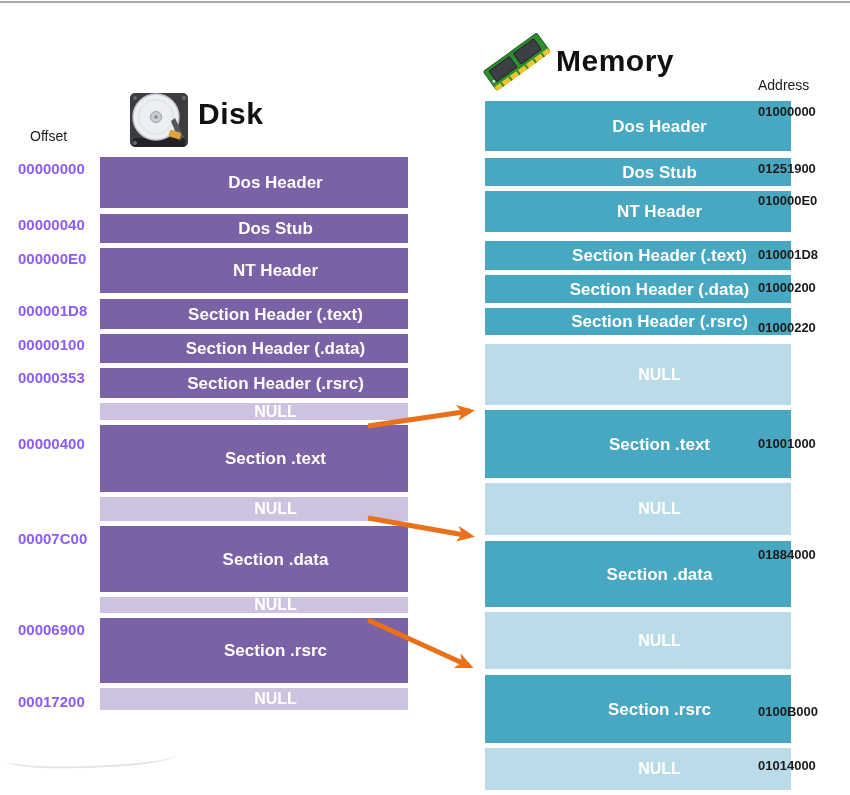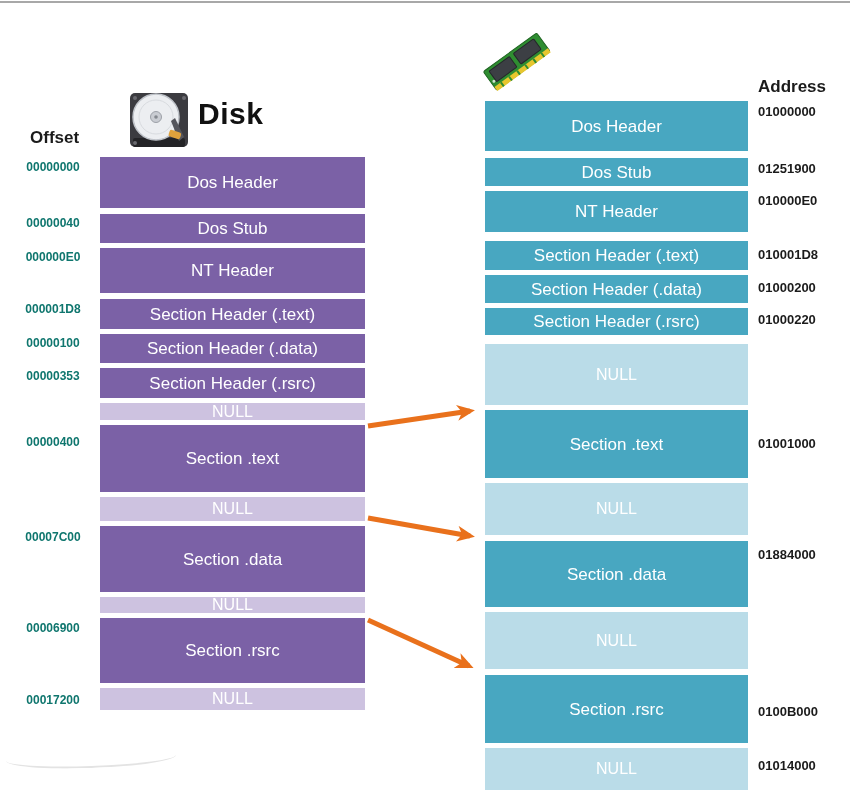--- a/index.html
+++ b/index.html
@@ -2,33 +2,33 @@
 <html style="--disk-block: #7B61A6; --disk-null: #CDC2E0; --memory-block: #48A7C1; --memory-null: #BADCE8; --arrow: #E9711C;"><head>
 <meta charset="utf-8">
 <style>
   html,body{margin:0;padding:0;background:#ffffff;}
   #canvas{
     position:relative;width:850px;height:795px;background:#ffffff;overflow:hidden;
     font-family:"Liberation Sans",sans-serif;
   }
   .topline{position:absolute;left:0;top:1px;width:100%;height:2px;background:#a8a8a8;}
   .col-title{position:absolute;font-size:30px;font-weight:700;color:#111;letter-spacing:0.5px;}
-  .col-sublabel{position:absolute;font-size:17px;font-weight:700;color:#1b1b1b;}
+  .col-sublabel{position:absolute;font-size:14px;font-weight:400;color:#1b1b1b;}
   .offset-label{
-    position:absolute;left:18px;width:70px;text-align:center;
-    font-size:12px;font-weight:700;color:#0f766e;white-space:nowrap;
+    position:absolute;left:18px;width:70px;text-align:left;
+    font-size:15px;font-weight:700;color:#8b5cf6;white-space:nowrap;
   }
   .address-label{
     position:absolute;left:758px;width:88px;text-align:left;
     font-size:13px;font-weight:700;color:#1b1b1b;white-space:nowrap;
   }
   .block{
     position:absolute;display:flex;align-items:center;justify-content:center;
-    color:#ffffff;font-weight:400;font-size:17px;text-align:center;line-height:1;
-    white-space:nowrap;overflow:hidden;
+    color:#ffffff;font-weight:700;font-size:17px;text-align:center;line-height:1;
+    white-space:nowrap;overflow:hidden;padding-left:43px;
   }
   .disk-col{left:100px;width:265px;}
   .mem-col{left:485px;width:263px;}
   .disk-solid{background:var(--disk-block);}
   .disk-null{background:var(--disk-null);font-size:16px;}
   .mem-solid{background:var(--memory-block);}
   .mem-null{background:var(--memory-null);font-size:16px;}
   #arrow-layer{position:absolute;left:0;top:0;pointer-events:none;}
   #arrow-layer line{stroke:var(--arrow);stroke-width:5;}
   #arrow-layer path{fill:var(--arrow);}
@@ -68,20 +68,21 @@
       <rect x="19" y="39" width="2" height="5" fill="#2f8d31"></rect>
       <rect x="29" y="39" width="2" height="5" fill="#2f8d31"></rect>
       <rect x="39" y="39" width="2" height="5" fill="#2f8d31"></rect>
       <rect x="49" y="39" width="2" height="5" fill="#2f8d31"></rect>
       <rect x="59" y="39" width="2" height="5" fill="#2f8d31"></rect>
       <rect x="7" y="23" width="25" height="13" rx="1" fill="#3c3f44" stroke="#24262a" stroke-width="1"></rect>
       <rect x="37" y="23" width="25" height="13" rx="1" fill="#3c3f44" stroke="#24262a" stroke-width="1"></rect>
       <circle cx="5" cy="34" r="1.5" fill="#cfe3cf"></circle>
     </g>
   </svg>
+  <div class="col-title" style="left:556px;top:44px">Memory</div>
   <div class="col-sublabel" style="left:758px;top:77px">Address</div>
 
   <div class="block disk-col disk-solid" style="top:157px;height:51px">Dos Header</div>
   <div class="block disk-col disk-solid" style="top:214px;height:29px">Dos Stub</div>
   <div class="block disk-col disk-solid" style="top:248px;height:45px">NT Header</div>
   <div class="block disk-col disk-solid" style="top:299px;height:30px">Section Header (.text)</div>
   <div class="block disk-col disk-solid" style="top:334px;height:29px">Section Header (.data)</div>
   <div class="block disk-col disk-solid" style="top:368px;height:30px">Section Header (.rsrc)</div>
   <div class="block disk-col disk-null" style="top:403px;height:17px">NULL</div>
   <div class="block disk-col disk-solid" style="top:425px;height:67px">Section .text</div>
@@ -114,21 +115,21 @@
   <div class="block mem-col mem-solid" style="top:541px;height:66px">Section .data</div>
   <div class="block mem-col mem-null" style="top:612px;height:57px">NULL</div>
   <div class="block mem-col mem-solid" style="top:675px;height:68px">Section .rsrc</div>
   <div class="block mem-col mem-null" style="top:748px;height:42px">NULL</div>
 
   <div class="address-label" style="top:104px">01000000</div>
   <div class="address-label" style="top:161px">01251900</div>
   <div class="address-label" style="top:193px">010000E0</div>
   <div class="address-label" style="top:247px">010001D8</div>
   <div class="address-label" style="top:280px">01000200</div>
-  <div class="address-label" style="top:312px">01000220</div>
+  <div class="address-label" style="top:320px">01000220</div>
   <div class="address-label" style="top:436px">01001000</div>
   <div class="address-label" style="top:547px">01884000</div>
   <div class="address-label" style="top:704px">0100B000</div>
   <div class="address-label" style="top:758px">01014000</div>
 
   <svg id="arrow-layer" width="850" height="795" viewBox="0 0 850 795">
     <defs>
       <marker id="ah" markerUnits="userSpaceOnUse" markerWidth="18" markerHeight="16" refX="13" refY="8" orient="auto">
         <path d="M0,0 L18,8 L0,16 L5,8 Z"></path>
       </marker>

